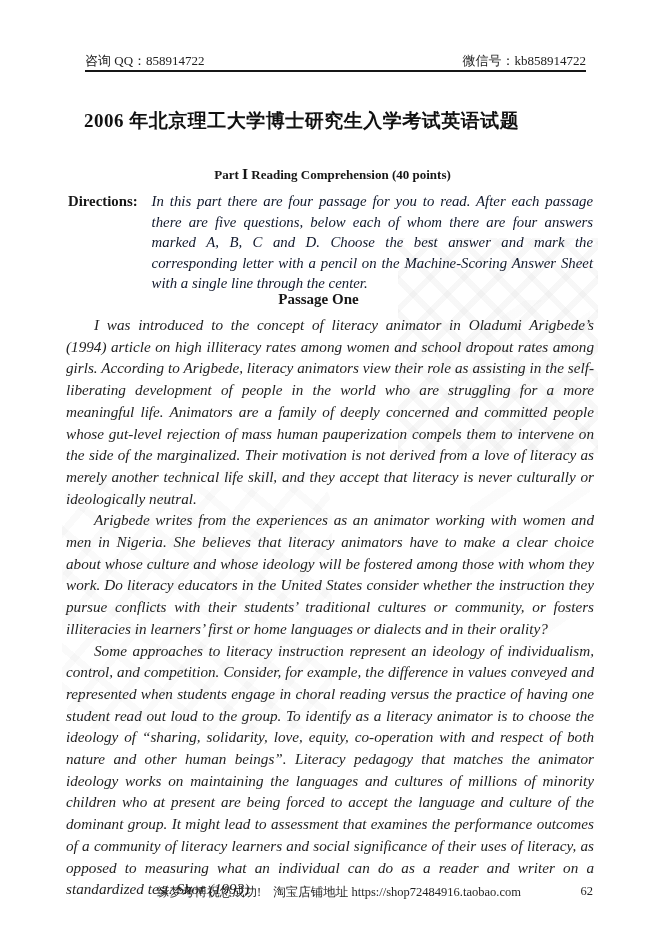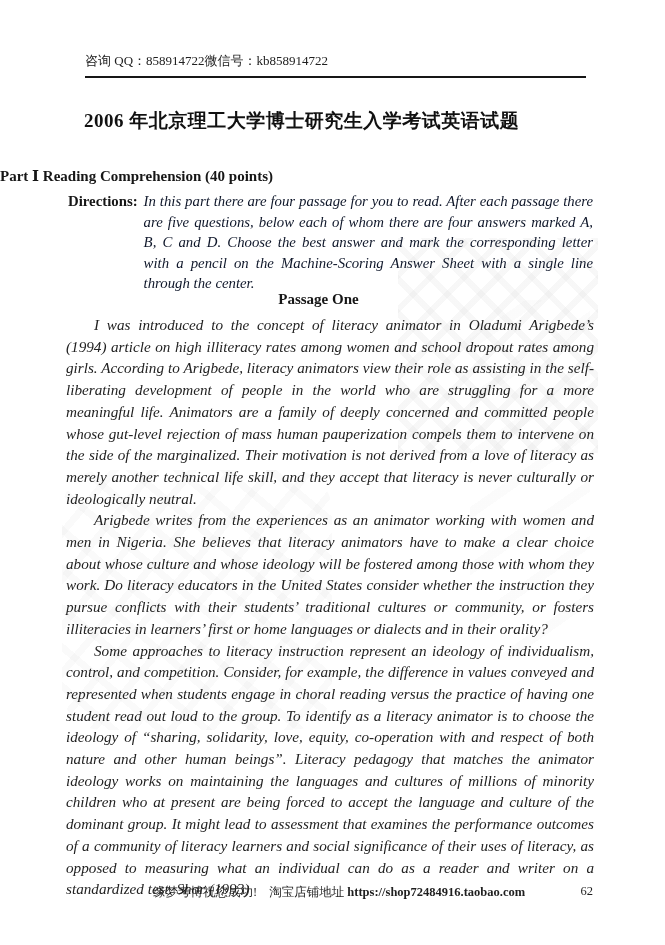--- a/index.html
+++ b/index.html
@@ -34,47 +34,46 @@
     top:300px;left:470px;width:120px;height:360px;
     background:repeating-linear-gradient(-35deg, rgba(180,180,180,.10) 0 10px, transparent 10px 46px);
     opacity:.5;
   }
 
   .content{position:absolute;inset:0;z-index:1;}
 
   
   .header{
     position:absolute;top:52px;left:85px;width:501px;
-    display:flex;justify-content:flex-start;
+    display:flex;justify-content:space-between;
     font-size:13px;color:#202020;
-    padding-bottom:6px;
     border-bottom:2.5px solid #161616;
   }
 
   
   .doc-title{
     position:absolute;top:108px;left:0;width:603px;
     text-align:center;
     font-size:19px;font-weight:bold;color:#111;
     letter-spacing:.5px;
   }
 
   
   .part-heading{
     position:absolute;top:167px;left:0;width:665px;
-    font-size:15px;font-weight:bold;color:#161616;
+    text-align:center;font-size:13px;font-weight:bold;color:#161616;
   }
 
   
   .directions{
     position:absolute;top:191px;left:68px;width:525px;
     display:flex;align-items:flex-start;
     font-size:14.8px;line-height:20.6px;
   }
-  .directions .label{font-weight:bold;white-space:nowrap;margin-right:6px;color:#161616;}
+  .directions .label{font-weight:bold;white-space:nowrap;margin-right:14px;color:#161616;}
   .directions .text{flex:1;font-style:italic;text-align:justify;color:#0f172a;}
 
   
   .passage-heading{
     position:absolute;top:291px;left:0;width:637px;
     text-align:center;font-size:15px;font-weight:bold;color:#161616;
   }
   .body-text{
     position:absolute;top:314px;left:66px;width:528px;
   }
@@ -88,21 +87,21 @@
 
   
   .footer{
     position:absolute;top:884px;left:85px;width:508px;
     font-size:12.5px;color:#1f1f1f;
   }
   .footer .center-group{
     width:100%;text-align:center;
   }
   .footer .slogan{margin-right:9px;}
-  .footer .shop-url{font-weight:bold;}
+  .footer .shop-url{font-weight:normal;}
   .footer .page-num{
     position:absolute;right:0;top:0;
   }
 </style>
 </head>
 <body>
 
 <div class="page">
 
   <div class="wm wm-a"></div>

